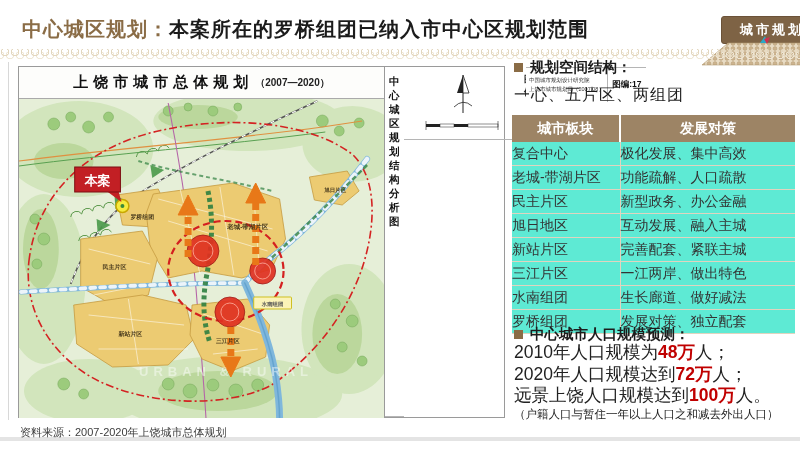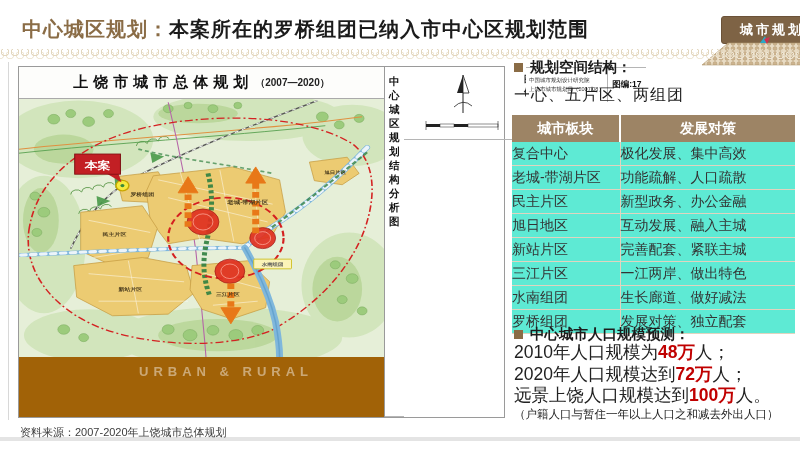--- a/index.html
+++ b/index.html
@@ -20,28 +20,28 @@
     position:absolute;left:0;top:49px;width:800px;height:10px;
     background-image:
       radial-gradient(circle at 5px 3px, transparent 3px, #e3d7bf 3px, #e3d7bf 4px, transparent 4.5px),
       radial-gradient(circle at 5px 3px, transparent 3px, #efe7d6 3px, #efe7d6 4px, transparent 4.5px);
     background-size:10px 10px,10px 10px;background-position:0 0,5px 3px;background-repeat:repeat-x;
   }
   .left-rule{position:absolute;left:8px;top:62px;width:1px;height:358px;background:#d8d8d8;}
   .bottom-rule{position:absolute;left:0;top:437px;width:800px;height:4px;background:#e4e4e4;}
 
   
-  .map-frame{position:absolute;left:18px;top:66px;width:367px;height:352px;border:1px solid #9a9a9a;background:#a16207;box-sizing:border-box;}
+  .map-frame{position:absolute;left:18px;top:66px;width:367px;height:352px;border:1px solid #9a9a9a;background:#a21caf;box-sizing:border-box;}
   .map-titlebar{
     height:31px;border-bottom:1px solid #aaa;display:flex;align-items:center;justify-content:center;
     font-weight:bold;color:#111;white-space:nowrap;background:#fdfdfb;
   }
   .map-titlebar .t{font-size:15px;letter-spacing:5px;}
   .map-titlebar .y{font-size:10px;letter-spacing:0;margin-left:2px;color:#222;}
-  .map-body{position:relative;width:100%;height:258px;}
+  .map-body{position:relative;width:100%;height:319px;}
   .map-body svg{display:block;width:100%;height:100%;}
 
   
   .ap{position:absolute;left:385px;top:66px;width:120px;height:352px;border:1px solid #9a9a9a;border-left:none;background:#fff;box-sizing:border-box;display:flex;flex-direction:row;}
   .ap-title{border-bottom:1px solid #b5b5b5;padding:8px 4px;font-size:10.5px;font-weight:bold;color:#111;text-align:center;letter-spacing:0.5px;}
   .ap-compass{border-bottom:1px solid #b5b5b5;height:72px;flex:none;}
   .ap-compass svg{display:block;width:100%;height:100%;}
   .ap-legend{flex:1;padding:4px 2px 0 2px;overflow:hidden;}
   .lg-title{text-align:center;font-size:9px;font-weight:bold;letter-spacing:6px;color:#222;margin:2px 0 4px 0;}
   .lrow{display:flex;align-items:center;gap:3px;margin:0 5px 3.5px 7px;}

